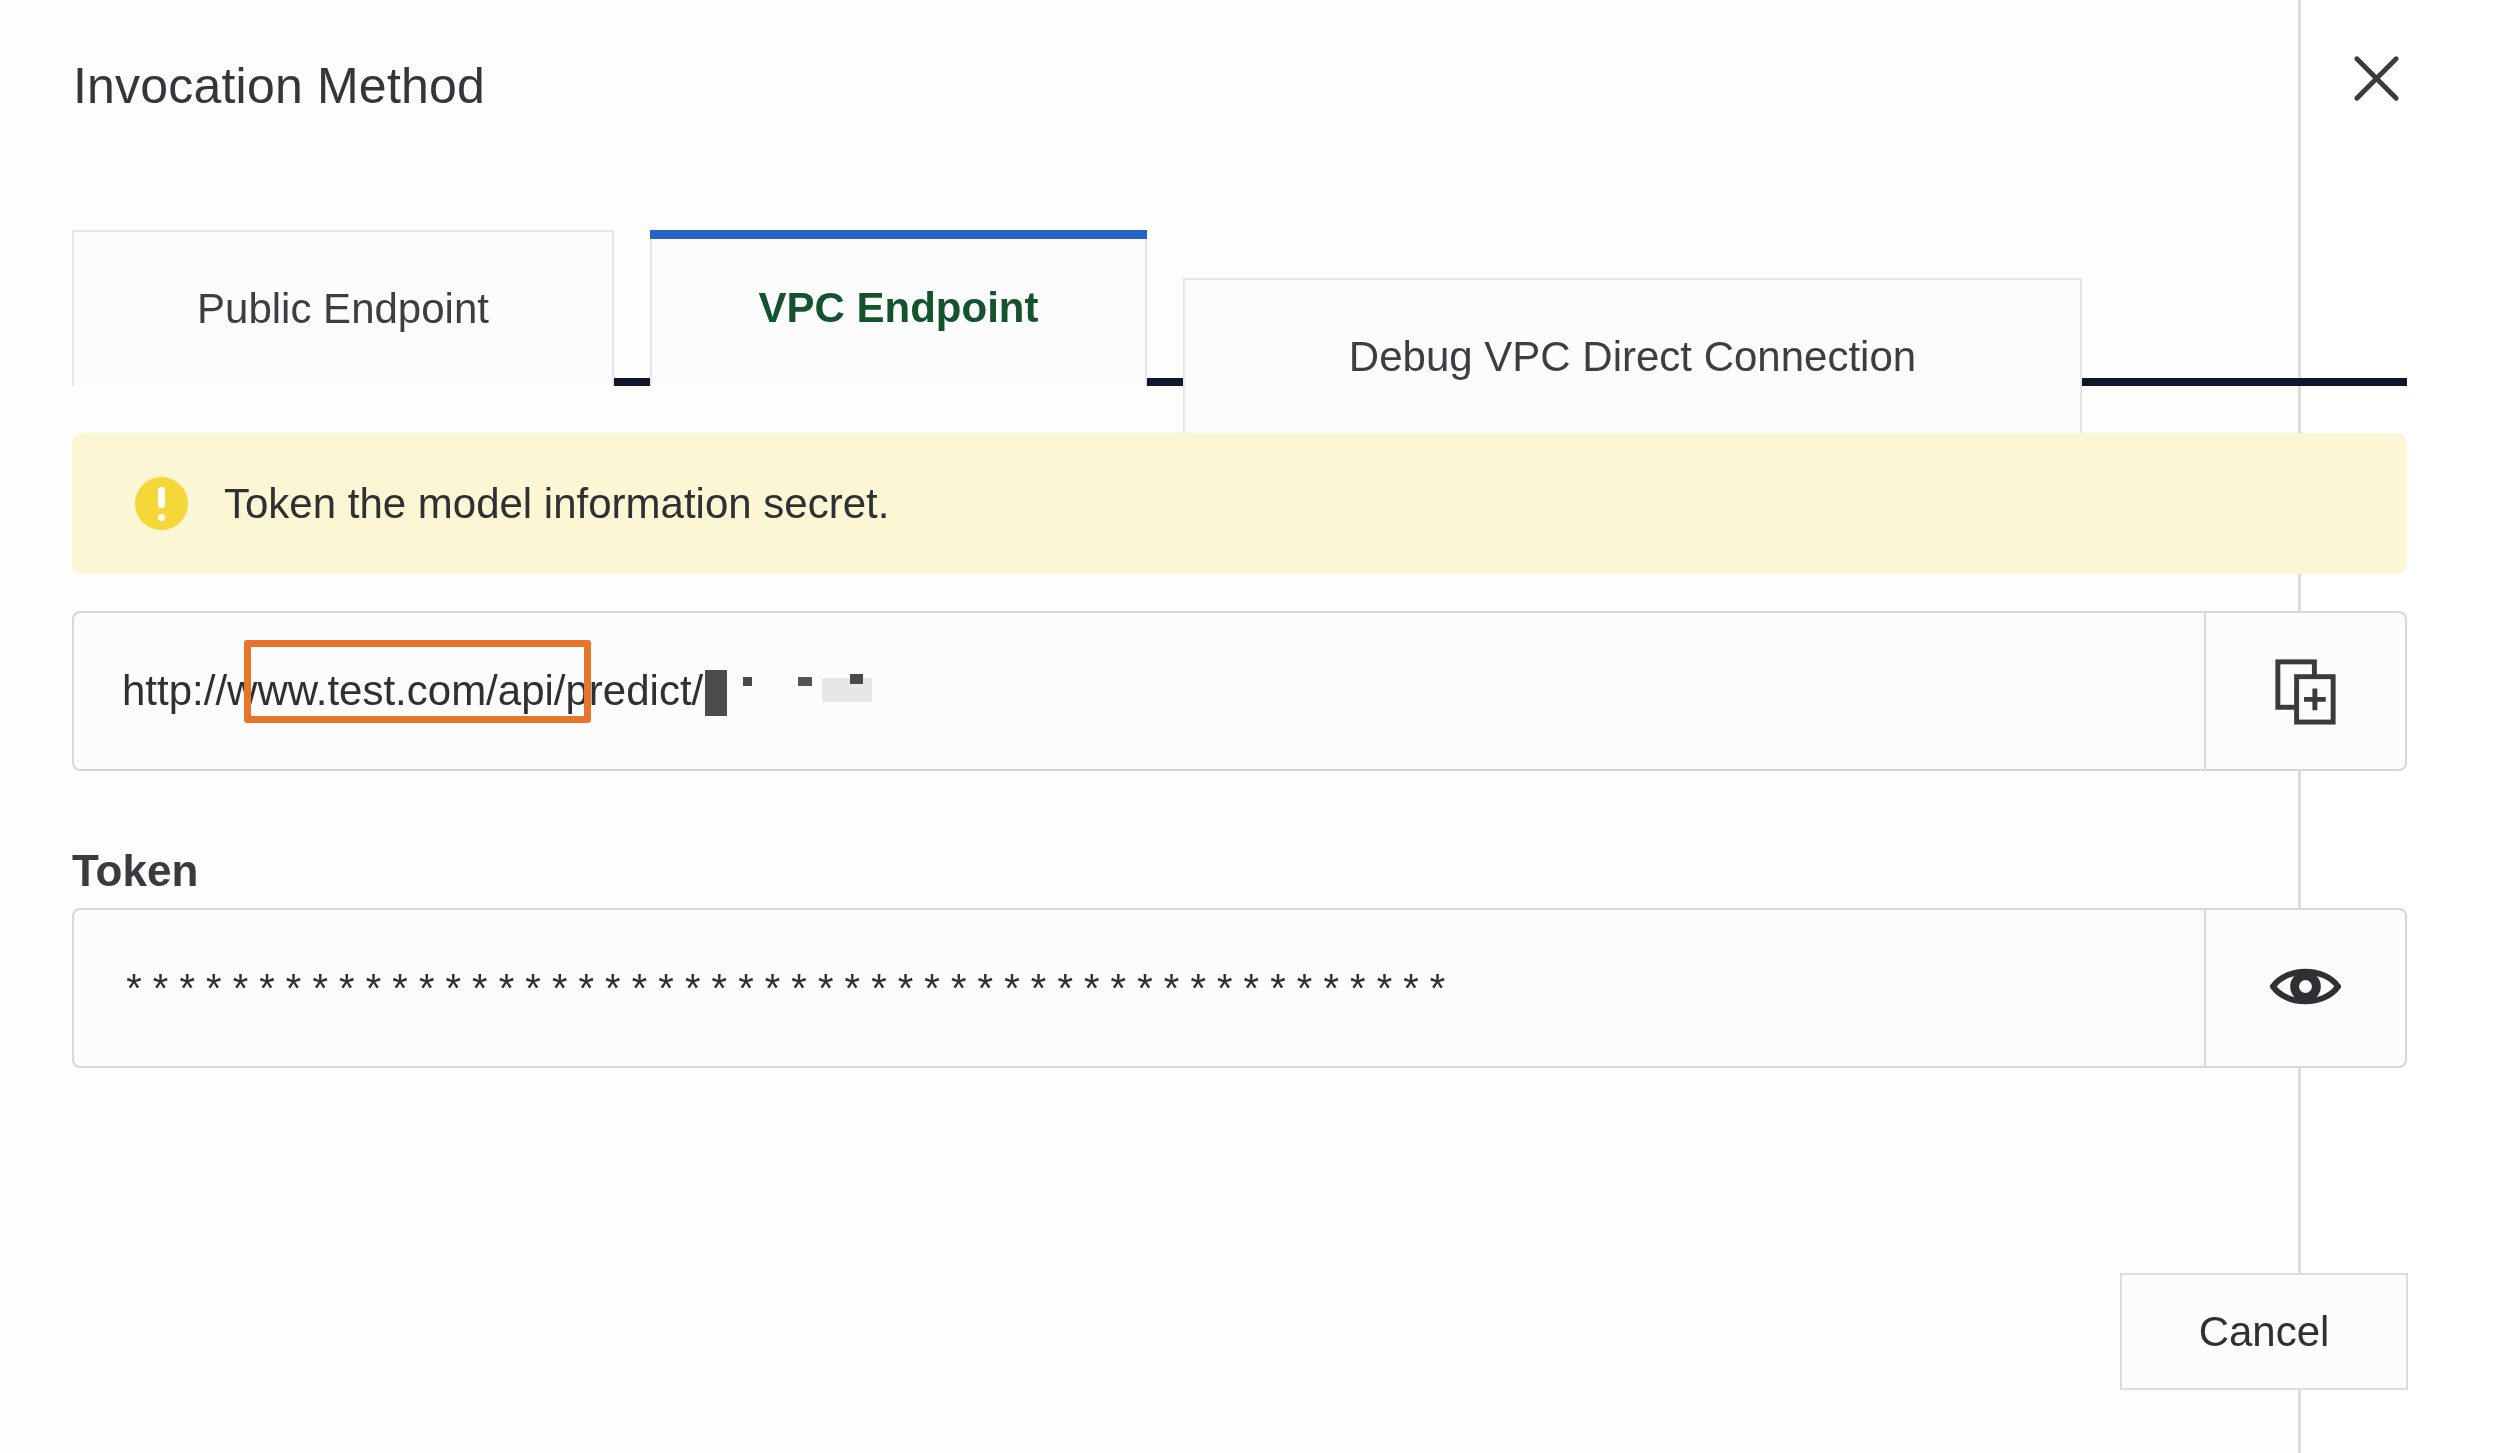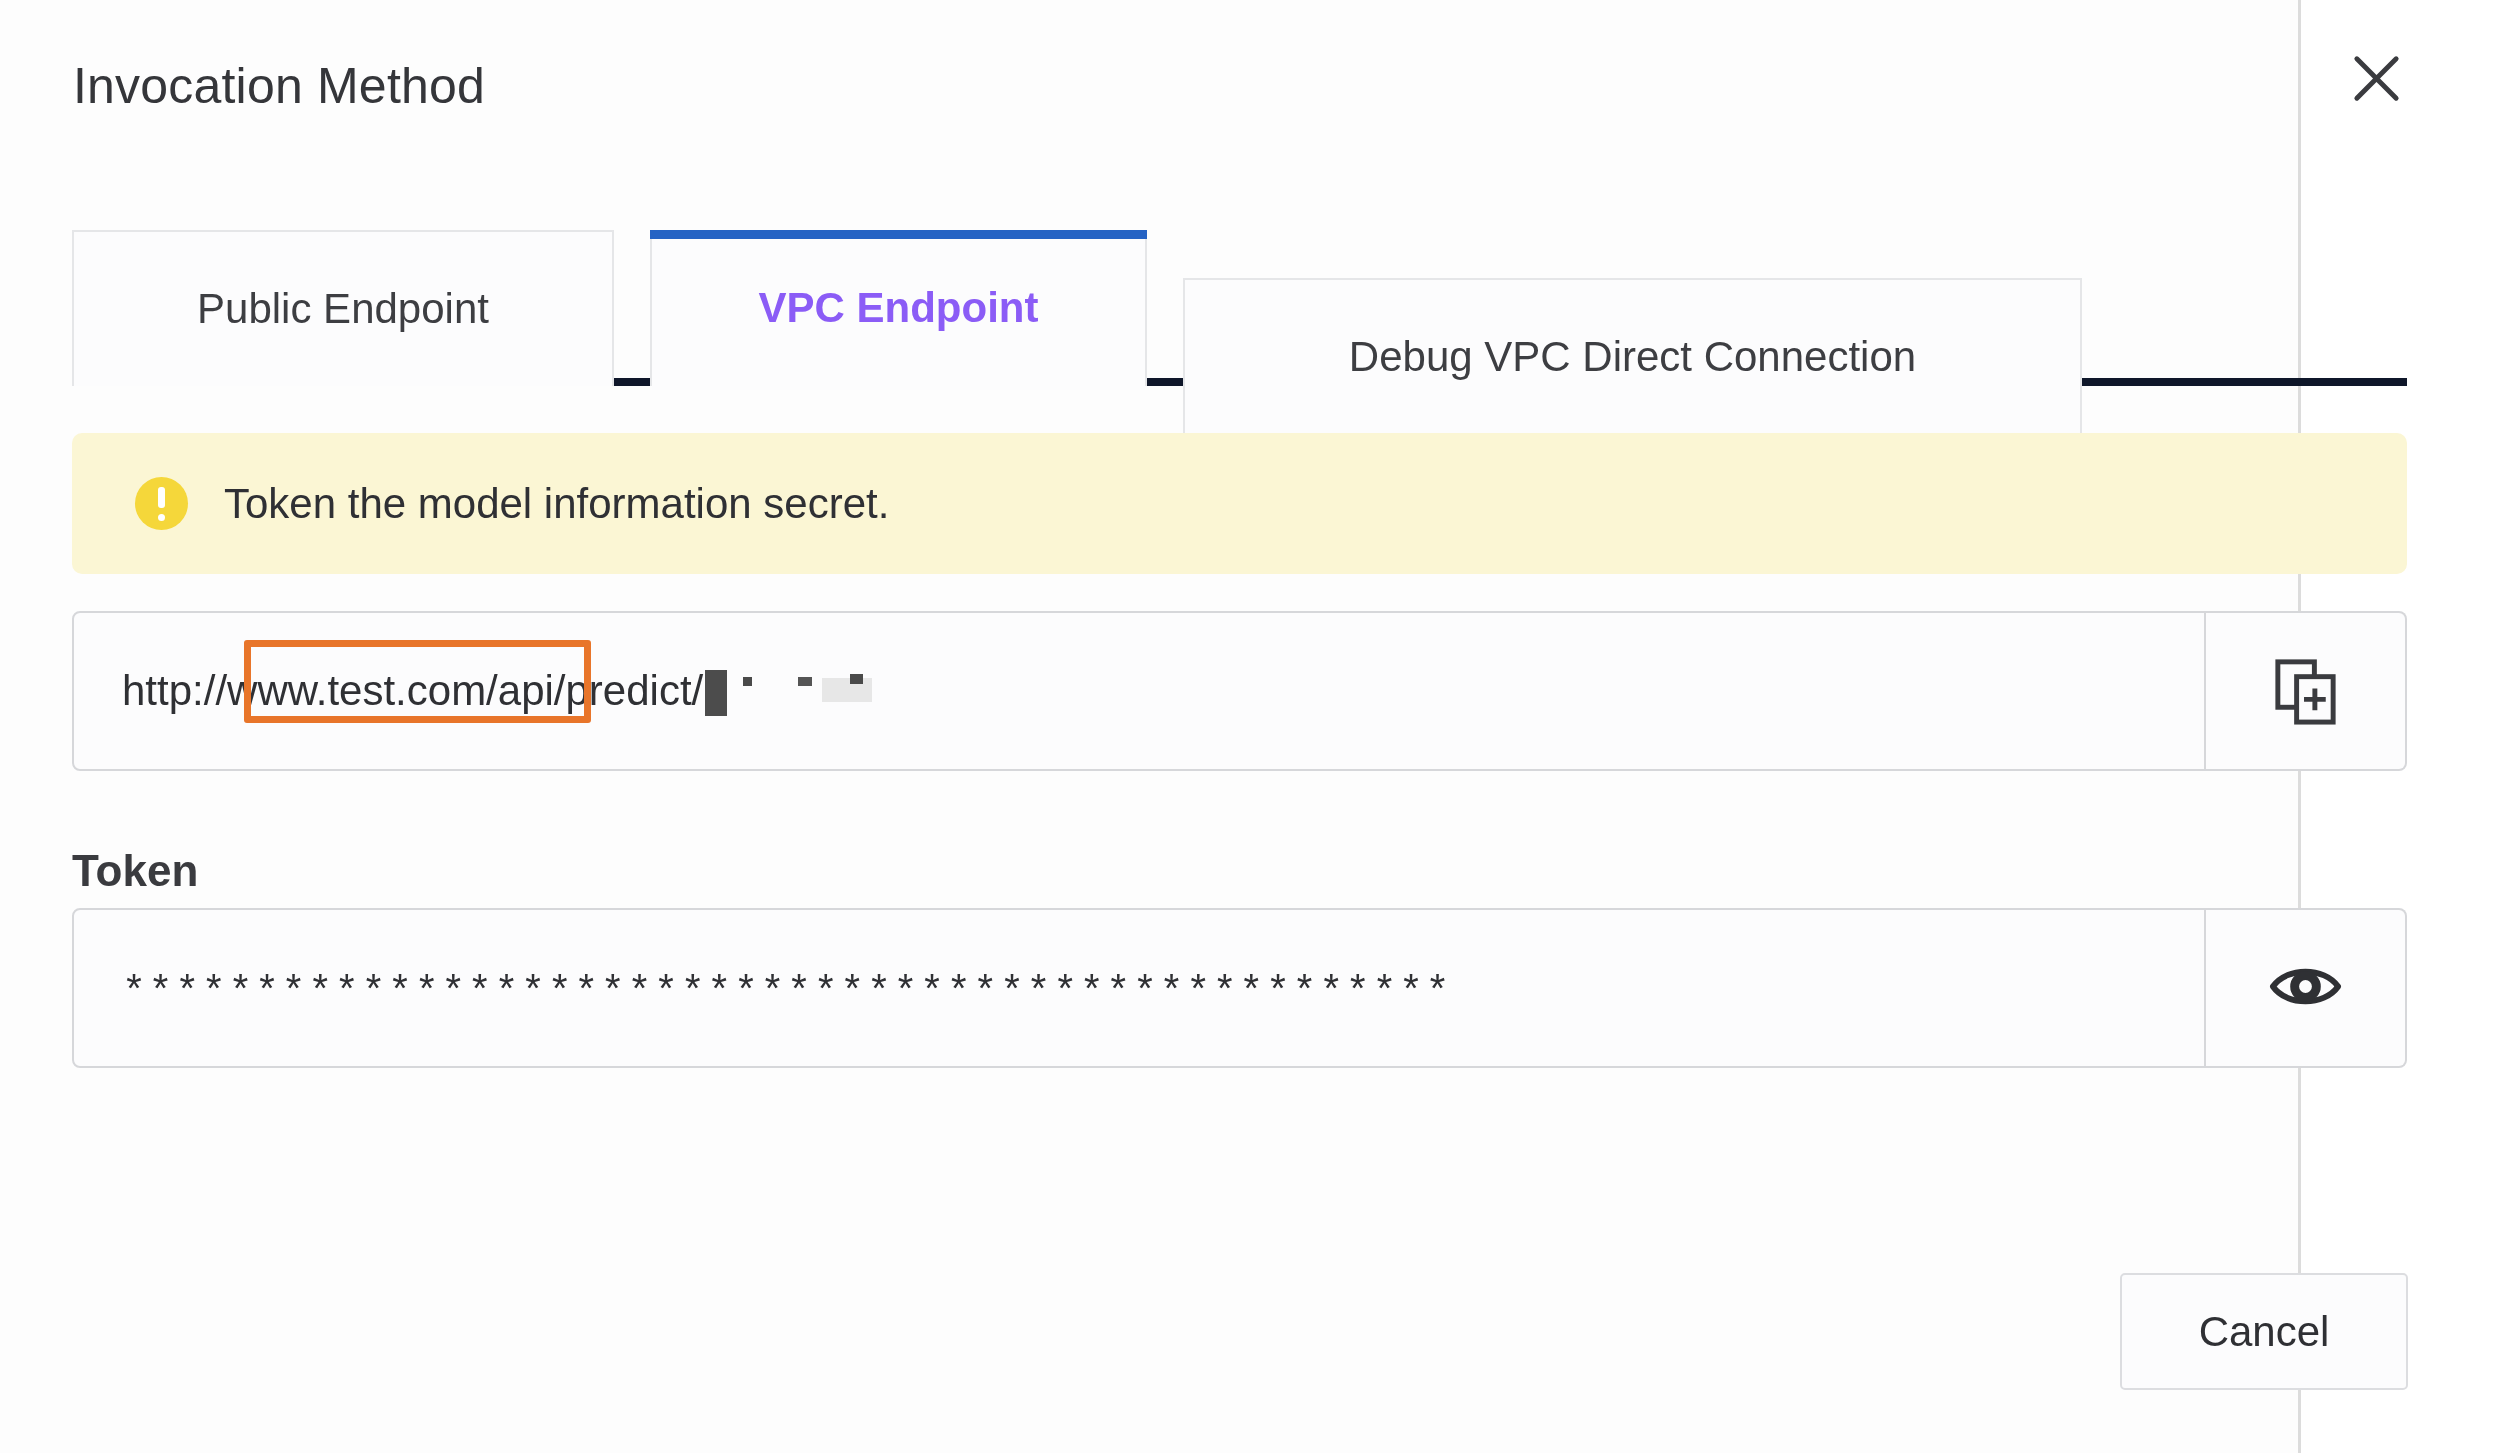--- a/index.html
+++ b/index.html
@@ -80,21 +80,21 @@
     font-size: 42px;
     color: #3d3e42;
     cursor: pointer;
     white-space: nowrap;
     padding: 0 46px;
   }
 
   .tab + .tab { margin-left: -2px; }
 
   .tab.active {
-    color: #8b5cf6;
+    color: #14532d;
     font-weight: 700;
     border-top: none;
     background: #fcfcfd;
     z-index: 3;
   }
   .tab.active::before {
     content: "";
     position: absolute;
     left: -2px;
     right: -2px;
@@ -277,21 +277,21 @@
   }
 
   .cancel-button {
     position: absolute;
     left: 2120px;
     top: 1273px;
     width: 288px;
     height: 117px;
     background: #fcfcfd;
     border: 2px solid #dcdde0;
-    border-radius: 5px;
+    border-radius: 0;
     font-size: 42px;
     color: #2f3034;
     font-family: "Liberation Sans", sans-serif;
     cursor: pointer;
     display: flex;
     align-items: center;
     justify-content: center;
   }
 </style>
 </head>

